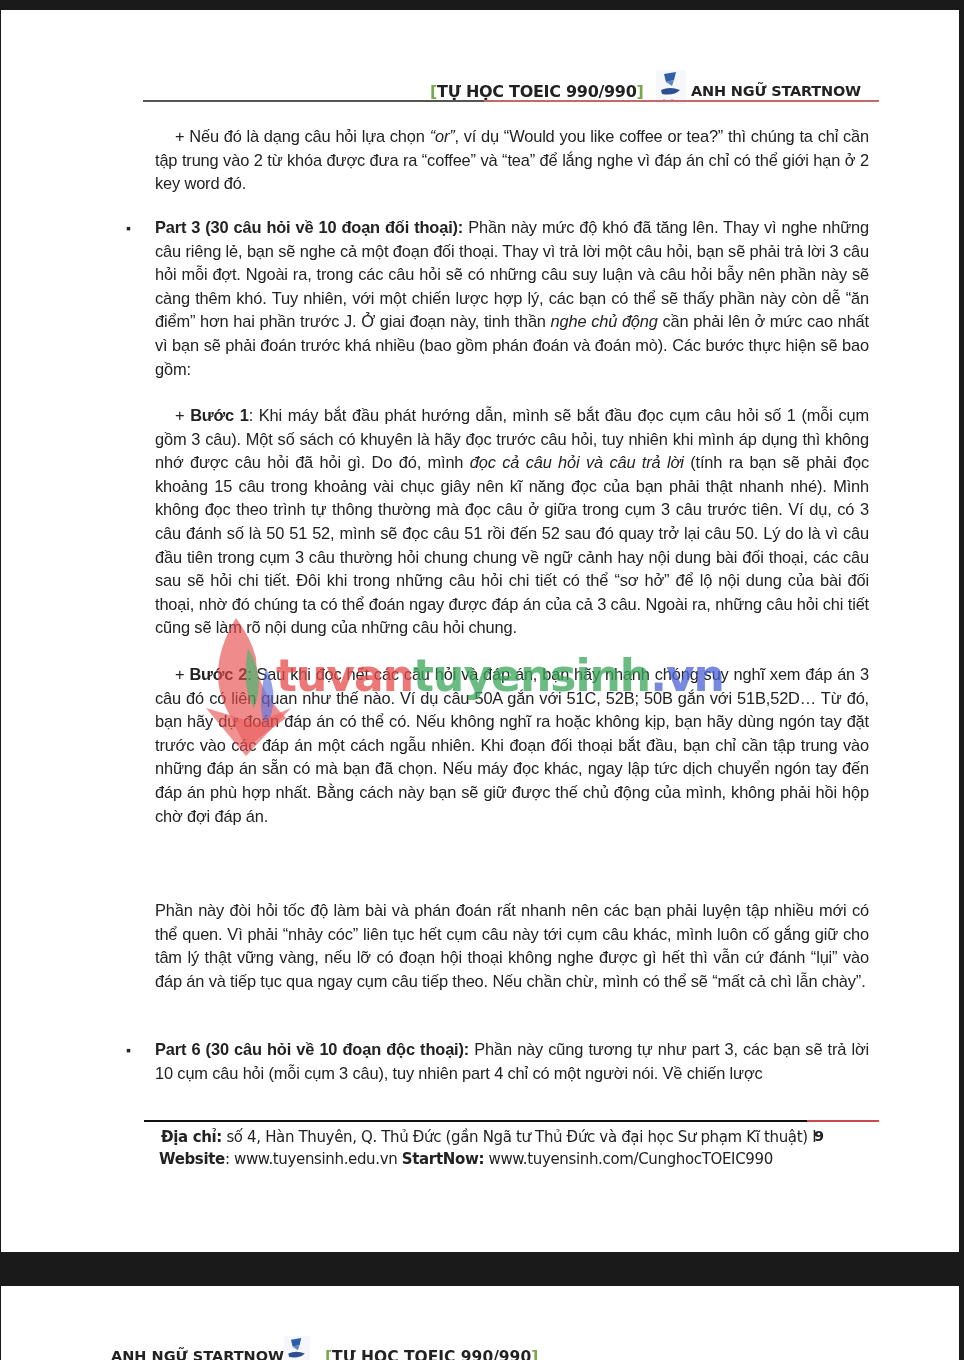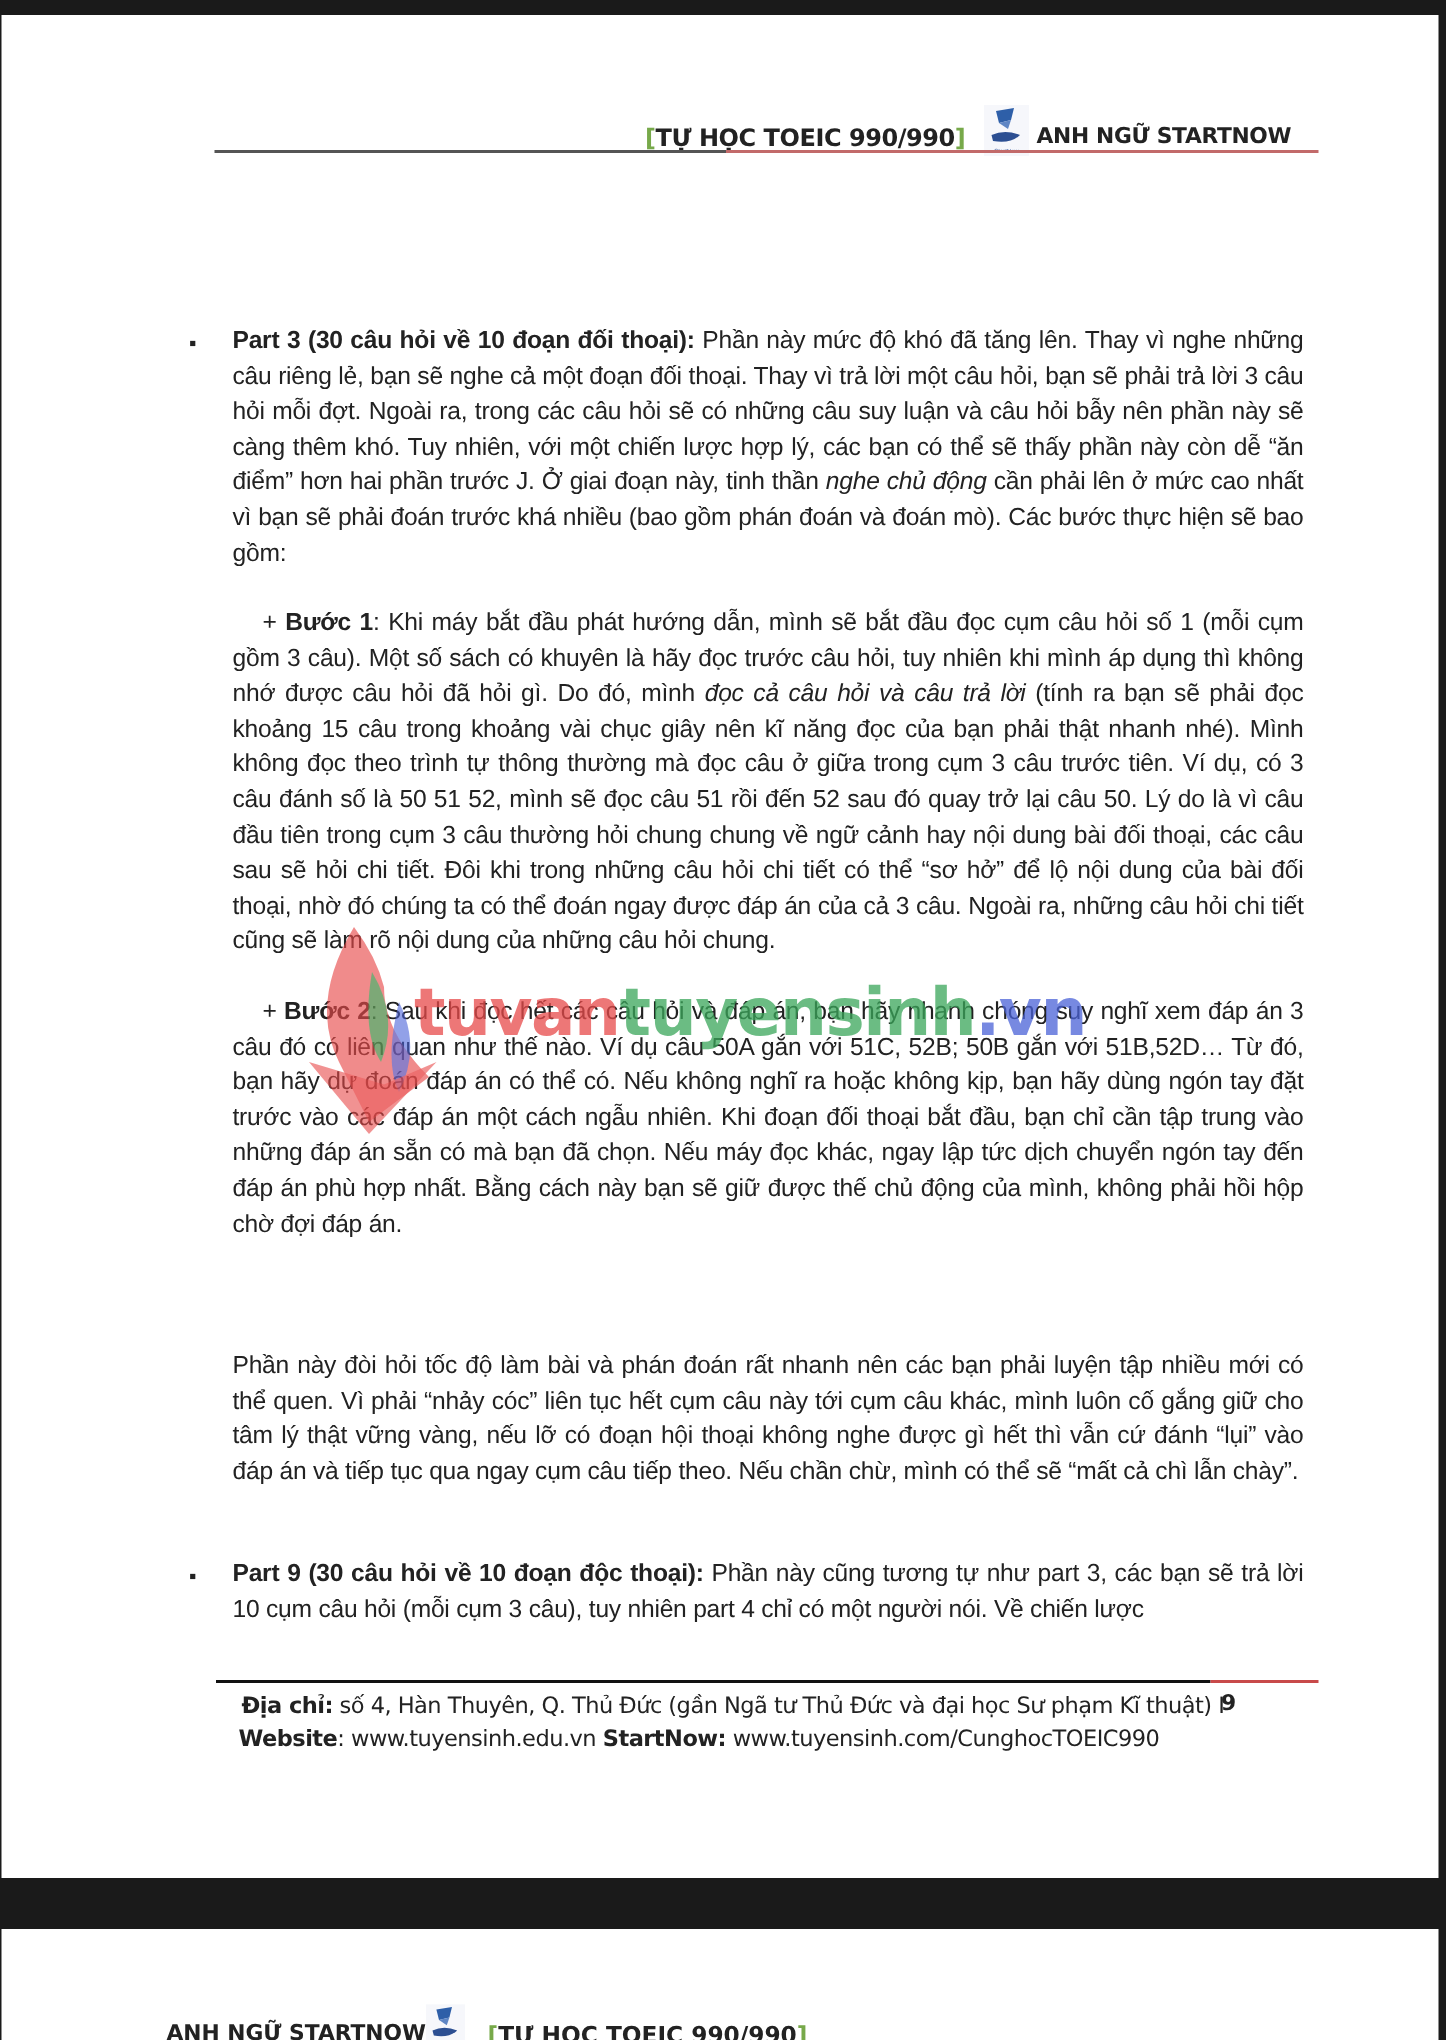--- a/index.html
+++ b/index.html
@@ -78,33 +78,34 @@
         <path d="M10 12 L18 10 L16 16 Z" fill="#5f86c4"></path>
         <path d="M5 20 Q14 16 24 20 Q18 26 6 24 Z" fill="#2c4f92"></path>
         <text x="15" y="32" font-size="4" text-anchor="middle" fill="#4a6aa8" font-family="Liberation Sans, sans-serif">StartNow</text>
       </svg>
     </div>
     <div class="hdr-brand">ANH NGỮ STARTNOW</div>
   </div>
   <div class="hdr-line-dark"></div>
   <div class="hdr-line-red"></div>
 
+  <div class="txt ind" style="top:115px;"><span>+ Nếu đó là dạng câu hỏi lựa chọn </span><i>“or”</i><span>, ví dụ “Would you like coffee or tea?” thì chúng ta chỉ cần tập trung vào 2 từ khóa được đưa ra “coffee” và  “tea” để lắng nghe vì đáp án chỉ có thể giới hạn ở 2 key word đó.</span></div>
 
   <div class="bullet" style="top:210px;">▪</div>
   <div class="txt" style="top:206px;"><b>Part 3 (30 câu hỏi về 10 đoạn đối thoại):</b><span> Phần này mức độ khó đã tăng lên. Thay vì nghe những câu riêng lẻ, bạn sẽ nghe cả một đoạn đối thoại. Thay vì trả lời một câu hỏi, bạn sẽ phải trả lời 3 câu hỏi mỗi đợt. Ngoài ra, trong các câu hỏi sẽ có những câu suy luận và câu hỏi bẫy nên phần này sẽ càng thêm khó. Tuy nhiên, với một chiến lược hợp lý, các bạn có thể sẽ thấy phần này còn dễ “ăn điểm” hơn hai phần trước J. Ở giai đoạn này, tinh thần </span><i>nghe chủ động</i><span> cần phải lên ở mức cao nhất vì bạn sẽ phải đoán trước khá nhiều (bao gồm phán đoán và đoán mò). Các bước thực hiện sẽ bao gồm:</span></div>
 
   <div class="txt ind" style="top:394px;"><span>+ </span><b>Bước 1</b><span>: Khi máy bắt đầu phát hướng dẫn, mình sẽ bắt đầu đọc cụm câu hỏi số 1 (mỗi cụm gồm 3 câu). Một số sách có khuyên là hãy đọc trước câu hỏi, tuy nhiên khi mình áp dụng thì không nhớ được câu hỏi đã hỏi gì. Do đó, mình </span><i>đọc cả câu hỏi và câu trả lời</i><span> (tính ra bạn sẽ phải đọc khoảng 15 câu trong khoảng vài chục giây nên kĩ năng đọc của bạn phải thật nhanh nhé).  Mình không đọc theo trình tự thông thường mà đọc câu ở giữa trong cụm 3 câu trước tiên. Ví dụ, có 3 câu đánh số là 50 51 52, mình sẽ đọc câu 51 rồi đến 52 sau đó quay trở lại câu 50. Lý do là vì câu đầu tiên trong cụm 3 câu thường hỏi chung chung về ngữ cảnh hay nội dung bài đối thoại, các câu sau sẽ hỏi chi tiết. Đôi khi trong những câu hỏi chi tiết có thể “sơ hở” để lộ nội dung của bài đối thoại, nhờ đó chúng ta có thể đoán ngay được đáp án của cả 3 câu. Ngoài ra, những câu hỏi chi tiết cũng sẽ làm rõ nội dung của những câu hỏi chung.</span></div>
 
   <div class="txt ind" style="top:653px;"><span>+ </span><b>Bước 2</b><span>: Sau khi đọc hết các câu hỏi và đáp án, bạn hãy nhanh chóng suy nghĩ xem đáp án 3 câu đó có liên quan như thế nào. Ví dụ câu 50A gắn với 51C, 52B; 50B gắn với 51B,52D… Từ đó, bạn hãy dự đoán đáp án có thể có. Nếu không nghĩ ra hoặc không kịp, bạn hãy dùng ngón tay đặt trước vào các đáp án một cách ngẫu nhiên. Khi đoạn đối thoại bắt đầu, bạn chỉ cần tập trung vào những đáp án sẵn có mà bạn đã chọn. Nếu máy đọc khác, ngay lập tức dịch chuyển ngón tay đến đáp án phù hợp nhất. Bằng cách này bạn sẽ giữ được thế chủ động của mình, không phải hồi hộp chờ đợi đáp án.</span></div>
 
 
   <div class="txt" style="top:889px;">Phần này đòi hỏi tốc độ làm bài và phán đoán rất nhanh nên các bạn phải luyện tập nhiều mới có thể quen. Vì phải “nhảy cóc” liên tục hết cụm câu này tới cụm câu khác, mình luôn cố gắng giữ cho tâm lý thật vững vàng, nếu lỡ có đoạn hội thoại không nghe được gì hết thì vẫn cứ đánh “lụi” vào đáp án và tiếp tục qua ngay cụm câu tiếp theo. Nếu chần chừ, mình có thể sẽ “mất cả chì lẫn chày”.</div>
 
   <div class="bullet" style="top:1032px;">▪</div>
-  <div class="txt" style="top:1028px;"><b>Part 9 (30 câu hỏi về 10 đoạn độc thoại):</b><span> Phần này cũng tương tự như part 3, các bạn sẽ trả lời 10 cụm câu hỏi (mỗi cụm 3 câu), tuy nhiên part 4 chỉ có một người nói. Về chiến lược</span></div>
+  <div class="txt" style="top:1028px;"><b>Part 6 (30 câu hỏi về 10 đoạn độc thoại):</b><span> Phần này cũng tương tự như part 3, các bạn sẽ trả lời 10 cụm câu hỏi (mỗi cụm 3 câu), tuy nhiên part 4 chỉ có một người nói. Về chiến lược</span></div>
 
   <svg class="wm" viewBox="0 0 560 150">
     <path d="M40 10 Q10 60 30 100 L50 140 L90 110 Q60 80 60 50 Q55 30 40 10 Z" fill="#e84a4a" opacity="0.75"></path>
     <path d="M52 40 Q70 70 58 100 Q45 80 52 40 Z" fill="#3aa65a" opacity="0.75"></path>
     <path d="M70 60 Q85 90 70 120 Q60 100 70 60 Z" fill="#4a62d8" opacity="0.7"></path>
     <path d="M10 100 L50 148 L95 100 L60 115 Z" fill="#e84a4a" opacity="0.7"></path>
   </svg>
   <div class="wm-text"><span class="wm-r">tuvan</span><span class="wm-g">tuyensinh</span><span class="wm-b">.vn</span></div>
 
   <div class="ftr-line-dark"></div>

